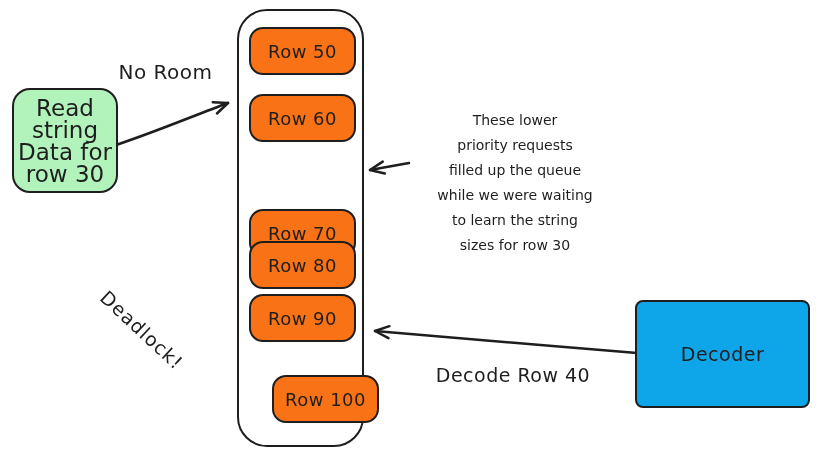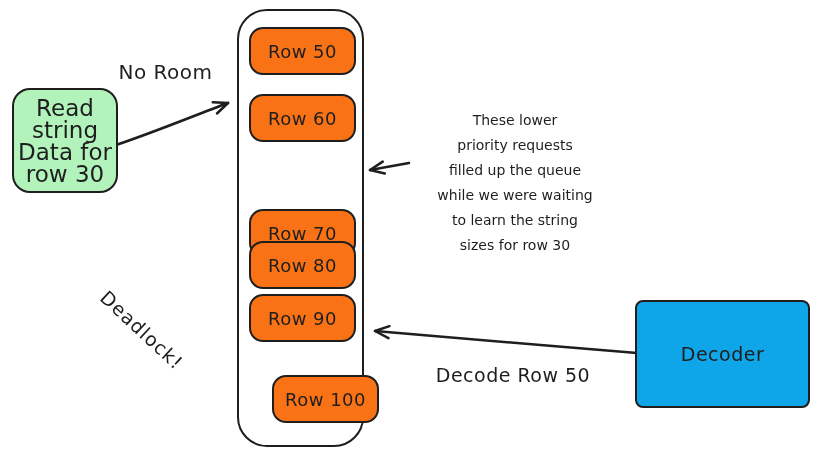--- a/index.html
+++ b/index.html
@@ -107,17 +107,17 @@
 priority requests
 filled up the queue
 while we were waiting
 to learn the string
 sizes for row 30</div>
 
   <div id="decoder-box" class="abs">
     <span>Decoder</span>
   </div>
 
-  <div id="decode-label" class="abs">Decode Row 50</div>
+  <div id="decode-label" class="abs">Decode Row 40</div>
 
   <div id="deadlock-label" class="abs">Deadlock!</div>
 
 </div>
 
 </body></html>

